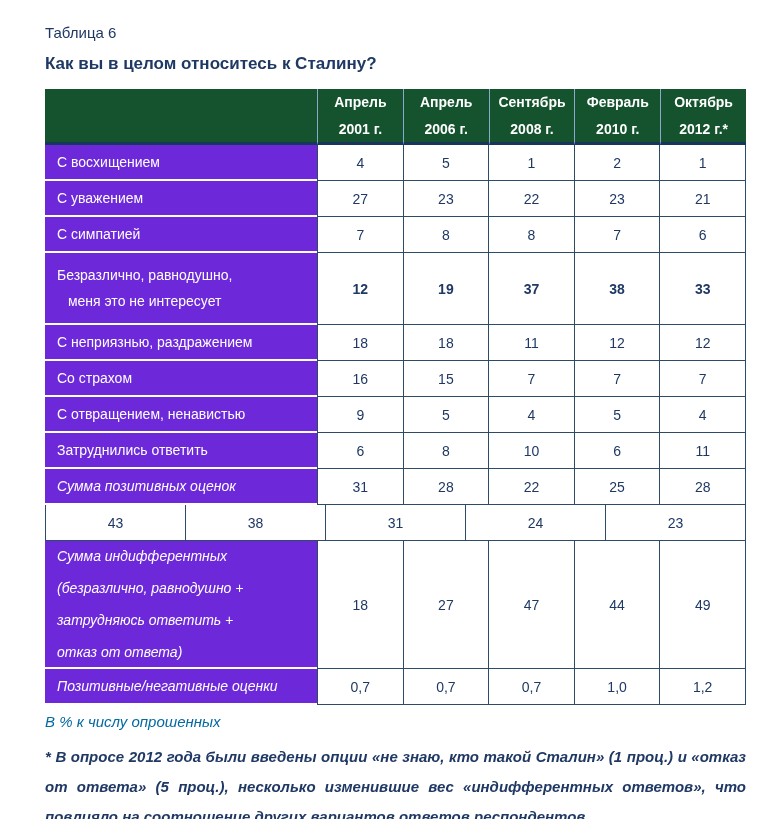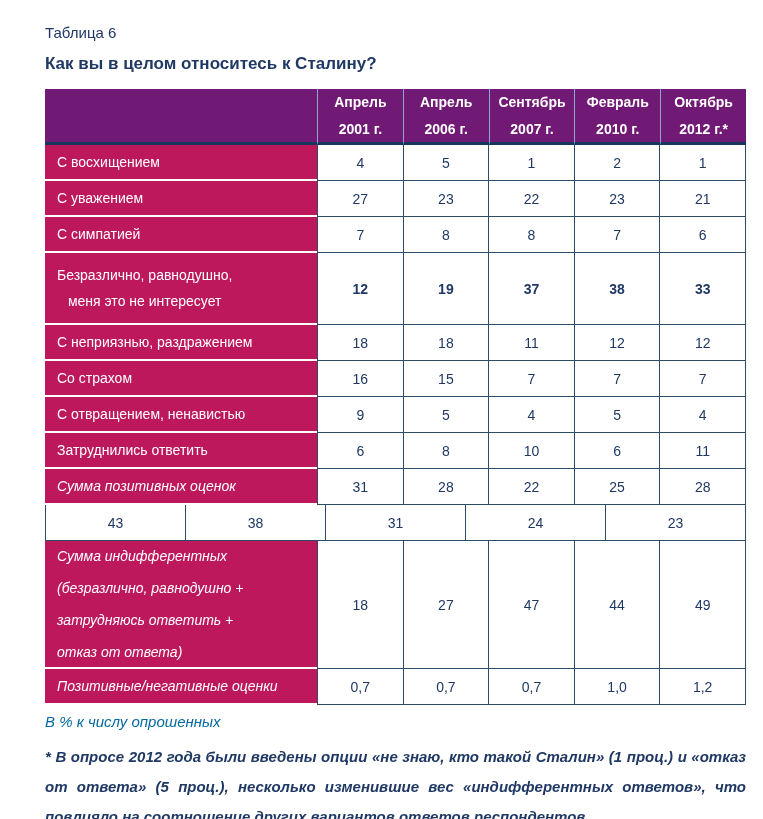--- a/index.html
+++ b/index.html
@@ -19,36 +19,36 @@
     margin-top: 12px;
   }
 
   
   .survey-table { width: 701px; margin-top: 16px; }
   .trow { display: flex; align-items: stretch; }
 
   
   .header-row { height: 56px; }
   .hcell {
-    background: #701a75; color: #ffffff; font-weight: bold; font-size: 14px;
+    background: #14532d; color: #ffffff; font-weight: bold; font-size: 14px;
     display: flex; flex-direction: column; justify-content: center; align-items: center;
     border-bottom: 3px solid #16365C;
   }
   .corner-cell { width: 272px; flex: none; }
   .year-cell { flex: 1; border-left: 1px solid #8AA9CC; line-height: 27px; }
   .hline { display: block; }
 
   
   .row-l1 { height: 36px; }
   .row-l2 { height: 72px; }
   .row-l4 { height: 128px; }
 
   .lcell {
     width: 272px; flex: none;
-    background: #be185d; color: #ffffff; font-size: 14px;
+    background: #6d28d9; color: #ffffff; font-size: 14px;
     display: flex; align-items: center;
     padding-left: 12px; padding-right: 8px;
     border-bottom: 2px solid #ffffff;
     white-space: pre-line;
     line-height: 20px;
   }
   .row-l2 .lcell { line-height: 26px; }
   .row-l4 .lcell { line-height: 32px; }
 
   .dcell {
@@ -88,21 +88,21 @@
         <div class="hcell year-cell">
           <div class="hline">Апрель</div>
           <div class="hline">2001 г.</div>
         </div>
         <div class="hcell year-cell">
           <div class="hline">Апрель</div>
           <div class="hline">2006 г.</div>
         </div>
         <div class="hcell year-cell">
           <div class="hline">Сентябрь</div>
-          <div class="hline">2007 г.</div>
+          <div class="hline">2008 г.</div>
         </div>
         <div class="hcell year-cell">
           <div class="hline">Февраль</div>
           <div class="hline">2010 г.</div>
         </div>
         <div class="hcell year-cell">
           <div class="hline">Октябрь</div>
           <div class="hline">2012 г.*</div>
         </div>
       </div>

